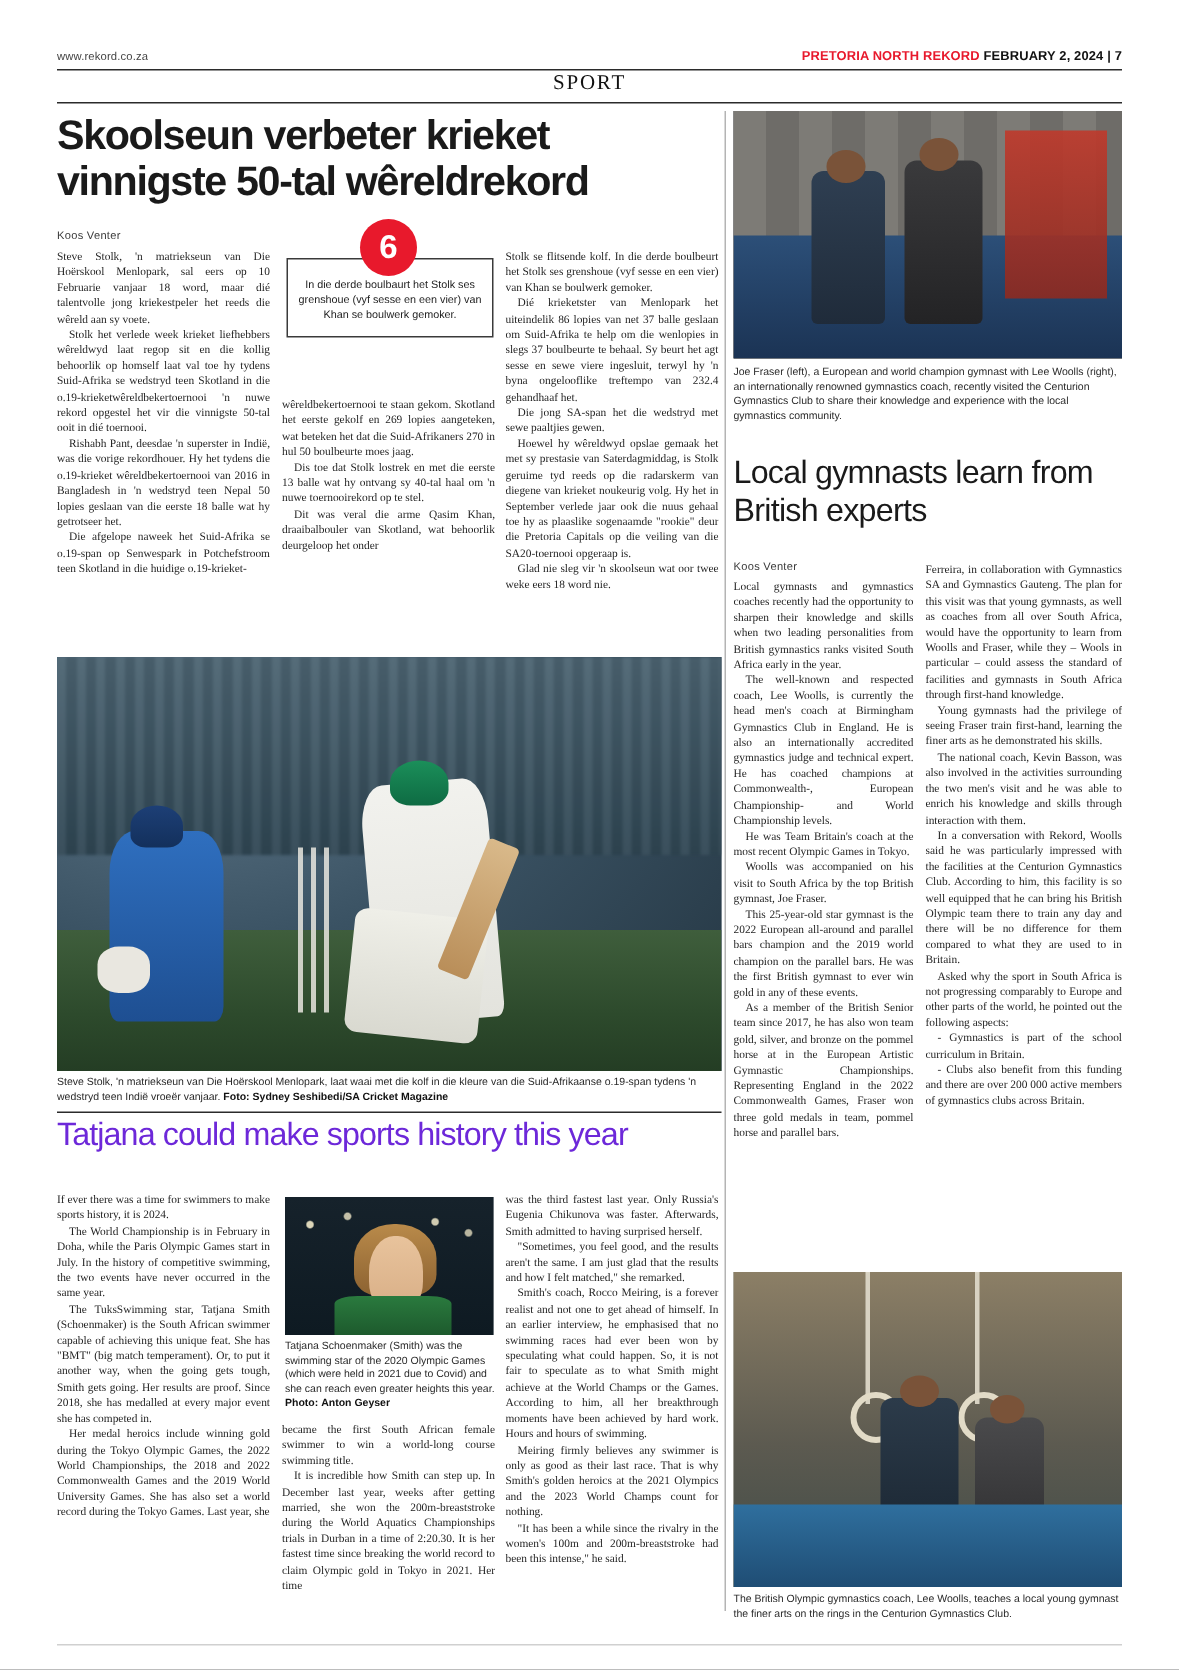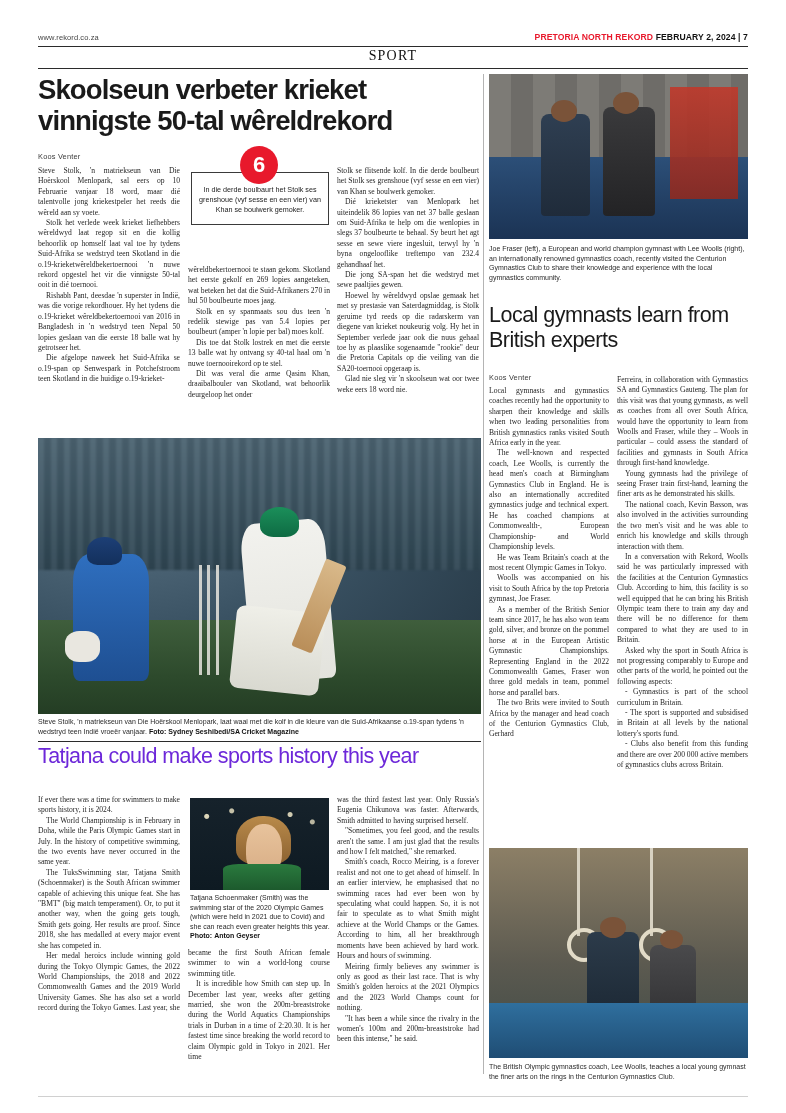--- a/index.html
+++ b/index.html
@@ -392,21 +392,20 @@
       <p>Stolk het verlede week krieket liefhebbers wêreldwyd laat regop sit en die kollig behoorlik op homself laat val toe hy tydens Suid-Afrika se wedstryd teen Skotland in die o.19-krieketwêreldbekertoernooi 'n nuwe rekord opgestel het vir die vinnigste 50-tal ooit in dié toernooi.</p>
       <p>Rishabh Pant, deesdae 'n superster in Indië, was die vorige rekordhouer. Hy het tydens die o.19-krieket wêreldbekertoernooi van 2016 in Bangladesh in 'n wedstryd teen Nepal 50 lopies geslaan van die eerste 18 balle wat hy getrotseer het.</p>
       <p>Die afgelope naweek het Suid-Afrika se o.19-span op Senwespark in Potchefstroom teen Skotland in die huidige o.19-krieket-</p>
     </div>
 
   <div class="bubble">6</div>
   <div class="pullquote">In die derde boulbaurt het Stolk ses grenshoue (vyf sesse en een vier) van Khan se boulwerk gemoker.</div>
 
   <div class="body-col" id="cr-col2" style="left:188px;top:265px;width:142px;height:166px;">
       <p class="first">wêreldbekertoernooi te staan gekom. Skotland het eerste gekolf en 269 lopies aangeteken, wat beteken het dat die Suid-Afrikaners 270 in hul 50 boulbeurte moes jaag.</p>
-      <p>Stolk en sy spanmaats sou dus teen 'n redelik stewige pas van 5.4 lopies per boulbeurt (amper 'n lopie per bal) moes kolf.</p>
       <p>Dis toe dat Stolk lostrek en met die eerste 13 balle wat hy ontvang sy 40-tal haal om 'n nuwe toernooirekord op te stel.</p>
       <p>Dit was veral die arme Qasim Khan, draaibalbouler van Skotland, wat behoorlik deurgeloop het onder</p>
     </div>
 
   <div class="body-col" id="cr-col3" style="left:337px;top:166px;width:142px;height:265px;">
       <p class="first">Stolk se flitsende kolf. In die derde boulbeurt het Stolk ses grenshoue (vyf sesse en een vier) van Khan se boulwerk gemoker.</p>
       <p>Dié krieketster van Menlopark het uiteindelik 86 lopies van net 37 balle geslaan om Suid-Afrika te help om die wenlopies in slegs 37 boulbeurte te behaal. Sy beurt het agt sesse en sewe viere ingesluit, terwyl hy 'n byna ongelooflike treftempo van 232.4 gehandhaaf het.</p>
       <p>Die jong SA-span het die wedstryd met sewe paaltjies gewen.</p>
       <p>Hoewel hy wêreldwyd opslae gemaak het met sy prestasie van Saterdagmiddag, is Stolk geruime tyd reeds op die radarskerm van diegene van krieket noukeurig volg. Hy het in September verlede jaar ook die nuus gehaal toe hy as plaaslike sogenaamde "rookie" deur die Pretoria Capitals op die veiling van die SA20-toernooi opgeraap is.</p>
       <p>Glad nie sleg vir 'n skoolseun wat oor twee weke eers 18 word nie.</p>
@@ -485,32 +484,31 @@
   <div class="caption" style="left:489px;top:244px;width:259px;">Joe Fraser (left), a European and world champion gymnast with Lee Woolls (right), an internationally renowned gymnastics coach, recently visited the Centurion Gymnastics Club to share their knowledge and experience with the local gymnastics community.</div>
 
   <div class="hl-gym">Local gymnasts learn from British experts</div>
 
   <div class="byline" style="position:absolute;left:489px;top:373px;">Koos Venter</div>
 
   <div class="body-col" id="gy-col1" style="left:489px;top:386px;width:120px;height:452px;">
       <p class="first">Local gymnasts and gymnastics coaches recently had the opportunity to sharpen their knowledge and skills when two leading personalities from British gymnastics ranks visited South Africa early in the year.</p>
       <p>The well-known and respected coach, Lee Woolls, is currently the head men's coach at Birmingham Gymnastics Club in England. He is also an internationally accredited gymnastics judge and technical expert. He has coached champions at Commonwealth-, European Championship- and World Championship levels.</p>
       <p>He was Team Britain's coach at the most recent Olympic Games in Tokyo.</p>
-      <p>Woolls was accompanied on his visit to South Africa by the top Pretoria gymnast, Joe Fraser.</p>
+      <p>Woolls was accompanied on his visit to South Africa by the top British gymnast, Joe Fraser.</p>
+      <p>This 25-year-old star gymnast is the 2022 European all-around and parallel bars champion and the 2019 world champion on the parallel bars. He was the first British gymnast to ever win gold in any of these events.</p>
       <p>As a member of the British Senior team since 2017, he has also won team gold, silver, and bronze on the pommel horse at in the European Artistic Gymnastic Championships. Representing England in the 2022 Commonwealth Games, Fraser won three gold medals in team, pommel horse and parallel bars.</p>
-      <p>The two Brits were invited to South Africa by the manager and head coach of the Centurion Gymnastics Club, Gerhard</p>
     </div>
   <div class="body-col" id="gy-col2" style="left:617px;top:375px;width:131px;height:463px;">
       <p class="first">Ferreira, in collaboration with Gymnastics SA and Gymnastics Gauteng. The plan for this visit was that young gymnasts, as well as coaches from all over South Africa, would have the opportunity to learn from Woolls and Fraser, while they – Wools in particular – could assess the standard of facilities and gymnasts in South Africa through first-hand knowledge.</p>
       <p>Young gymnasts had the privilege of seeing Fraser train first-hand, learning the finer arts as he demonstrated his skills.</p>
       <p>The national coach, Kevin Basson, was also involved in the activities surrounding the two men's visit and he was able to enrich his knowledge and skills through interaction with them.</p>
       <p>In a conversation with Rekord, Woolls said he was particularly impressed with the facilities at the Centurion Gymnastics Club. According to him, this facility is so well equipped that he can bring his British Olympic team there to train any day and there will be no difference for them compared to what they are used to in Britain.</p>
       <p>Asked why the sport in South Africa is not progressing comparably to Europe and other parts of the world, he pointed out the following aspects:</p>
       <p>- Gymnastics is part of the school curriculum in Britain.</p>
-      <p>- The sport is supported and subsidised in Britain at all levels by the national lottery's sports fund.</p>
       <p>- Clubs also benefit from this funding and there are over 200 000 active members of gymnastics clubs across Britain.</p>
     </div>
 
   <div class="photo-gym-bottom">
     <div class="gym-bg-bottom"></div>
     <div class="rings-rope" style="left:34%;"></div>
     <div class="rings-rope" style="left:62%;"></div>
     <div class="ring" style="left:30%;top:38%;"></div>
     <div class="ring" style="left:58%;top:38%;"></div>
     <div class="person" style="left:38%;top:40%;width:20%;height:44%;background:linear-gradient(180deg,#2c3b4a,#1b2733);"></div>

